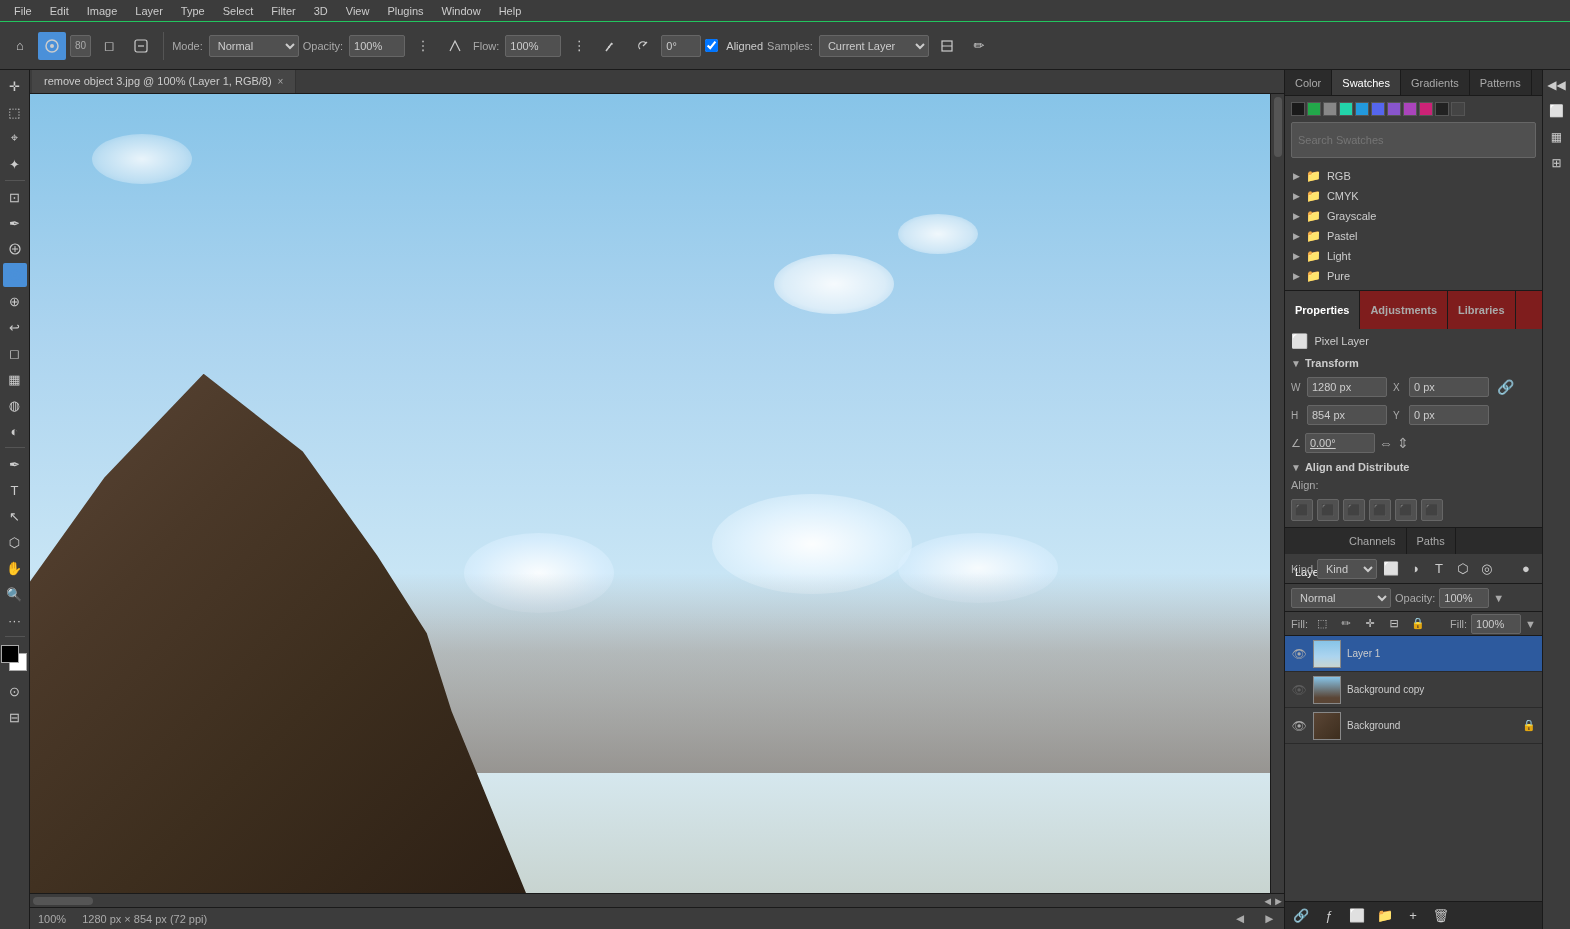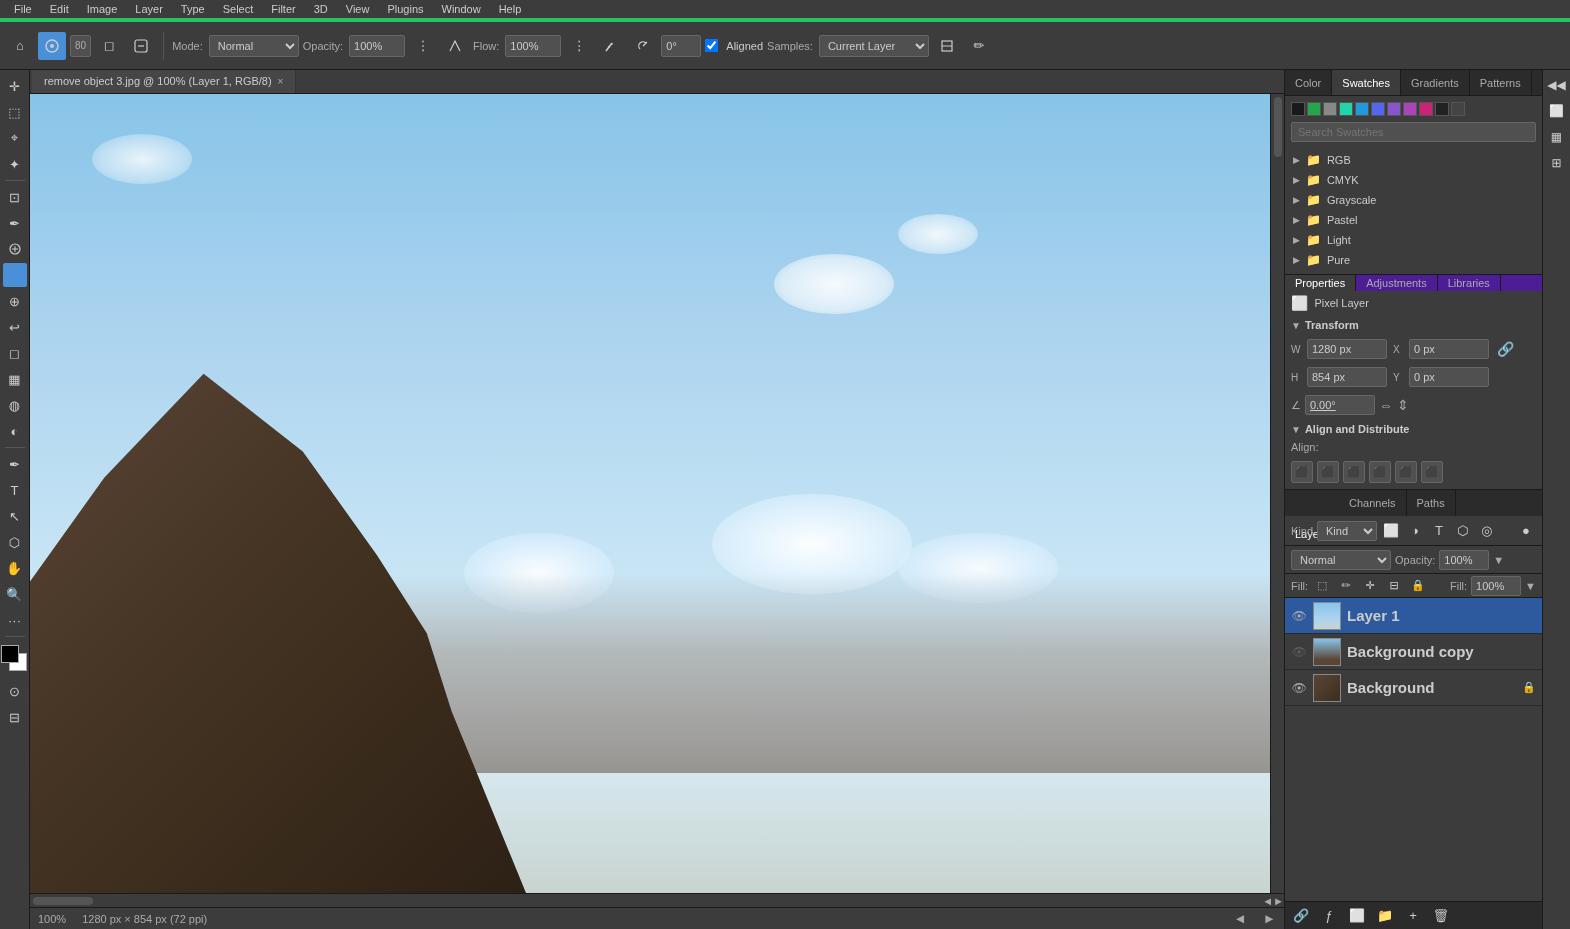--- a/index.html
+++ b/index.html
@@ -1,19 +1,19 @@
 <!DOCTYPE html>
 <html><head>
   <meta charset="utf-8">
   <style>
     * { margin: 0; padding: 0; box-sizing: border-box; }
     body { width: 1570px; height: 929px; background: #2b2b2b; font-family: 'Arial', sans-serif; font-size: 11px; color: #ccc; overflow: hidden; display: flex; flex-direction: column; }
 
     
-    .menu-bar { height: 22px; background: #3c3c3c; display: flex; align-items: center; padding: 0 6px; gap: 2px; border-bottom: 4px solid #22c55e; }
+    .menu-bar { height: 22px; background: #3c3c3c; display: flex; align-items: center; padding: 0 6px; gap: 2px; border-bottom: 1px solid #22c55e; }
     .menu-item { padding: 2px 8px; color: #ccc; cursor: pointer; font-size: 11px; }
 
     
     .toolbar { height: 48px; background: #3c3c3c; display: flex; align-items: center; padding: 0 6px; gap: 4px; border-bottom: 1px solid #1a1a1a; }
     .toolbar-btn { width: 28px; height: 28px; background: transparent; border: none; color: #ccc; cursor: pointer; display: flex; align-items: center; justify-content: center; font-size: 13px; border-radius: 2px; }
     .toolbar-btn.active { background: #4a90d9; }
     .toolbar-separator { width: 1px; height: 28px; background: #555; margin: 0 4px; }
     .toolbar-label { color: #aaa; font-size: 11px; margin-right: 2px; }
     .toolbar-select { background: #505050; border: 1px solid #666; color: #ccc; font-size: 11px; padding: 2px 4px; height: 22px; border-radius: 2px; }
     .toolbar-input { background: #505050; border: 1px solid #666; color: #ccc; font-size: 11px; padding: 2px 4px; height: 22px; width: 56px; border-radius: 2px; }
@@ -44,33 +44,33 @@
     .status-bar { height: 22px; background: #3c3c3c; display: flex; align-items: center; padding: 0 8px; gap: 16px; font-size: 11px; color: #aaa; border-top: 1px solid #1a1a1a; }
 
     
     .right-panels { width: 258px; background: #3c3c3c; border-left: 1px solid #1a1a1a; display: flex; flex-direction: column; overflow: hidden; }
 
     
     .swatches-panel { background: #3c3c3c; border-bottom: 1px solid #1a1a1a; }
     .panel-tabs { display: flex; background: #2b2b2b; height: 26px; border-bottom: 1px solid #1a1a1a; }
     .panel-tab { padding: 0 10px; color: #aaa; font-size: 11px; cursor: pointer; display: flex; align-items: center; border-right: 1px solid #1a1a1a; justify-content: center; }
     .panel-tab.active { background: #3c3c3c; color: #fff; }
-    .search-box { background: #505050; border: 1px solid #666; color: #ccc; font-size: 11px; padding: 2px 6px; height: 20px; width: 100%; border-radius: 2px; }
+    .search-box { background: #505050; border: 1px solid #666; color: #ccc; font-size: 11px; padding: 2px 6px; height: 36px; width: 100%; border-radius: 2px; }
     .search-wrap { padding: 4px 6px; }
     .swatch-row { display: flex; gap: 2px; padding: 2px 6px; }
     .swatch { width: 14px; height: 14px; border: 1px solid #555; cursor: pointer; }
     .swatch-groups { padding: 4px 0; }
     .swatch-group-item { display: flex; align-items: center; padding: 3px 8px; cursor: pointer; gap: 6px; }
     .chevron { font-size: 9px; color: #aaa; }
     .folder-icon { color: #b8a060; font-size: 12px; }
     .group-label { font-size: 11px; color: #ccc; }
 
     
     .properties-panel { border-bottom: 1px solid #1a1a1a; }
-    .prop-tabs { display: flex; background: #4c1d95; height: 16px; }
+    .prop-tabs { display: flex; background: #7f1d1d; height: 38px; font-weight: bold; }
     .prop-tab { padding: 0 10px; color: #aaa; font-size: 11px; cursor: pointer; display: flex; align-items: center; border-right: 1px solid #1a1a1a; }
     .prop-tab.active { background: #3c3c3c; color: #fff; }
     .pixel-layer-header { display: flex; align-items: center; gap: 6px; padding: 4px 6px; }
     .prop-icon { font-size: 14px; color: #ccc; }
     .section-header { display: flex; align-items: center; gap: 4px; padding: 4px 6px; cursor: pointer; }
     .section-title { font-size: 11px; color: #ccc; font-weight: bold; }
     .prop-input { background: #505050; border: 1px solid #666; color: #ccc; font-size: 11px; padding: 2px 4px; height: 20px; width: 80px; border-radius: 2px; }
     .prop-input-sm { background: #505050; border: 1px solid #666; color: #ccc; font-size: 11px; padding: 2px 4px; height: 20px; width: 70px; border-radius: 2px; text-decoration: underline; }
     .link-icon { font-size: 14px; color: #aaa; padding: 2px; }
     .align-row { display: flex; gap: 4px; margin: 4px 0; }
@@ -90,21 +90,21 @@
     .lock-row { display: flex; align-items: center; padding: 2px 6px; gap: 4px; height: 24px; border-bottom: 1px solid #1a1a1a; }
     .lock-label { color: #aaa; font-size: 11px; }
     .lock-btn { width: 20px; height: 20px; background: transparent; border: none; color: #ccc; cursor: pointer; font-size: 11px; display: flex; align-items: center; justify-content: center; }
     .fill-label { color: #aaa; font-size: 11px; margin-left: auto; }
     .fill-input { background: #505050; border: 1px solid #666; color: #ccc; font-size: 11px; padding: 2px 4px; height: 20px; width: 50px; border-radius: 2px; }
     .layers-list { flex: 1; overflow-y: auto; }
     .layer-item { display: flex; align-items: center; padding: 4px 6px; gap: 6px; height: 36px; cursor: pointer; border-bottom: 1px solid #2a2a2a; }
     .layer-item.active { background: #2d5a9e; }
     .layer-visibility { color: #aaa; font-size: 12px; width: 16px; text-align: center; cursor: pointer; }
     .layer-thumb { width: 28px; height: 28px; background: #666; border: 1px solid #888; flex-shrink: 0; overflow: hidden; display: flex; align-items: center; justify-content: center; font-size: 8px; color: #aaa; }
-    .layer-name { font-size: 15px; color: #ccc; flex: 1; font-weight: bold; }
+    .layer-name { font-size: 10px; color: #ccc; flex: 1; }
     .layer-lock { font-size: 11px; color: #aaa; }
     .layers-footer { display: flex; align-items: center; padding: 4px 6px; gap: 8px; height: 28px; border-top: 1px solid #1a1a1a; background: #2b2b2b; }
     .footer-btn { width: 20px; height: 20px; background: transparent; border: none; color: #ccc; cursor: pointer; font-size: 13px; display: flex; align-items: center; justify-content: center; }
 
     
     .far-right { width: 28px; background: #3c3c3c; border-left: 1px solid #1a1a1a; display: flex; flex-direction: column; align-items: center; padding: 4px 0; gap: 4px; }
     .mini-btn { width: 22px; height: 22px; background: transparent; border: none; color: #ccc; cursor: pointer; font-size: 12px; display: flex; align-items: center; justify-content: center; border-radius: 2px; }
 
     
     .sky-canvas { width: 100%; height: 100%; background: linear-gradient(180deg, #87c4e8 0%, #acd4ef 30%, #c8e5f5 60%, #daeef8 80%, #c8d4d0 100%); position: relative; overflow: hidden; }

